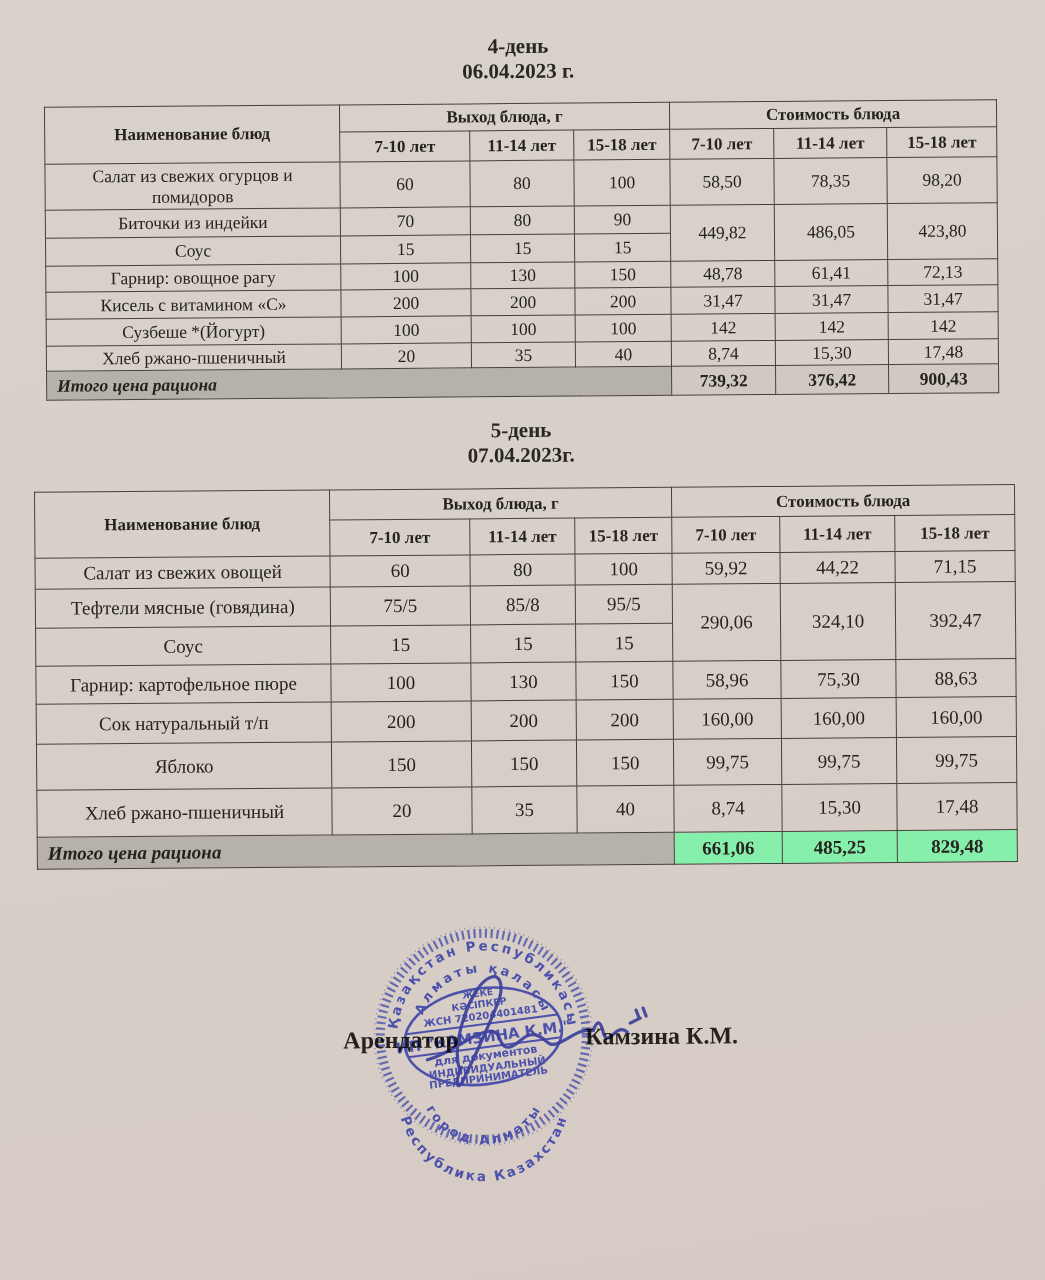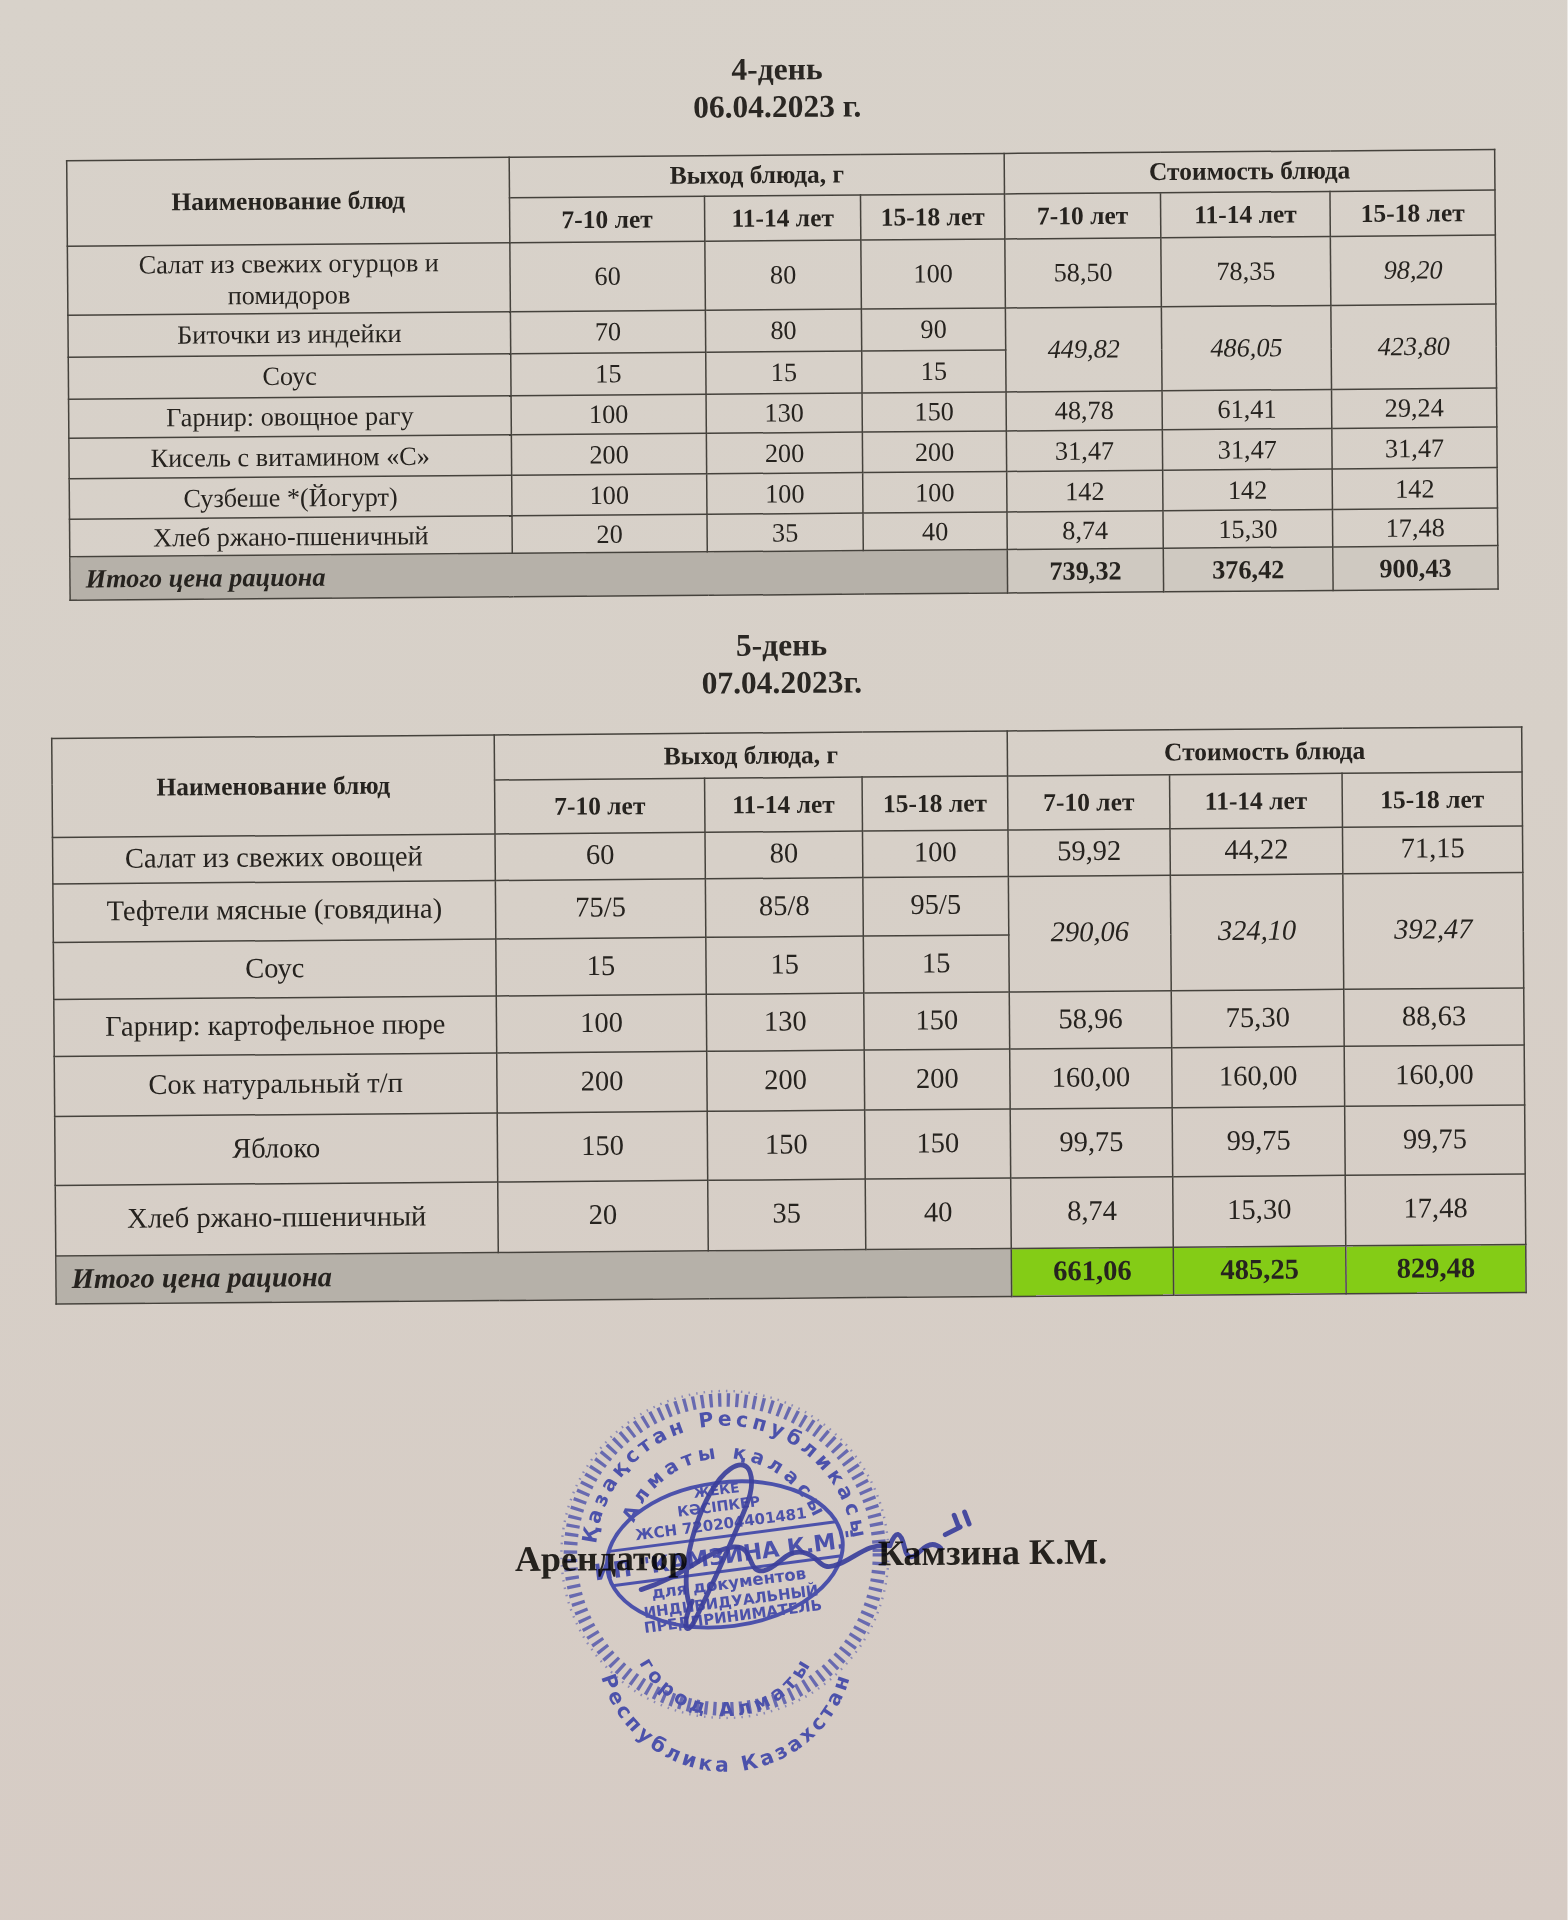--- a/index.html
+++ b/index.html
@@ -17,25 +17,25 @@
   table.menu{position:absolute;border-collapse:collapse;table-layout:fixed;}
   table.menu td, table.menu th{
     border:1.6px solid #45423c;overflow:hidden;
     font-weight:normal;text-align:center;vertical-align:middle;
     padding:1px 4px;color:#26231f;
   }
   table.menu th{font-weight:bold;font-size:17px;}
   .t4{left:48px;top:103px;width:952px;font-size:17.5px;}
   .t5{left:35px;top:488px;width:980px;font-size:19px;}
   td.name{text-align:left;padding-left:10px;}
-  td.vtop{vertical-align:top;padding-top:4px;font-style:italic;}
+  td.vtop{vertical-align:top;padding-top:4px;}
   tr.total td{background:#b6b1a9;font-weight:bold;}
   tr.total td.tlabel{font-style:italic;text-align:left;padding-left:10px;}
   .t4 tr.total td.tval{background:#cfc9c1;}
-  .t5 tr.total td.tval{background:#84cc16;}
+  .t5 tr.total td.tval{background:#86efac;}
   .sign-label{position:absolute;font-weight:bold;font-size:24px;color:#25221e;white-space:nowrap;}
   .role{left:340px;top:1026px;}
   .signer{left:582px;top:1024px;}
   .stamp-wrap{position:absolute;left:328px;top:882px;width:340px;height:312px;mix-blend-mode:multiply;}
   .stamp-wrap svg{width:100%;height:100%;}
   .stamp-text{font-family:"DejaVu Sans", sans-serif;font-weight:600;fill:#3a41a8;}
 </style>
 </head>
 <body>
 
@@ -94,21 +94,21 @@
       <td>15</td>
       <td>15</td>
     </tr>
     <tr style="height:26px">
       <td class="name">Гарнир: овощное рагу</td>
       <td>100</td>
       <td>130</td>
       <td>150</td>
       <td>48,78</td>
       <td>61,41</td>
-      <td>29,24</td>
+      <td>72,13</td>
     </tr>
     <tr style="height:27px">
       <td class="name">Кисель с витамином «С»</td>
       <td>200</td>
       <td>200</td>
       <td>200</td>
       <td>31,47</td>
       <td>31,47</td>
       <td>31,47</td>
     </tr>

